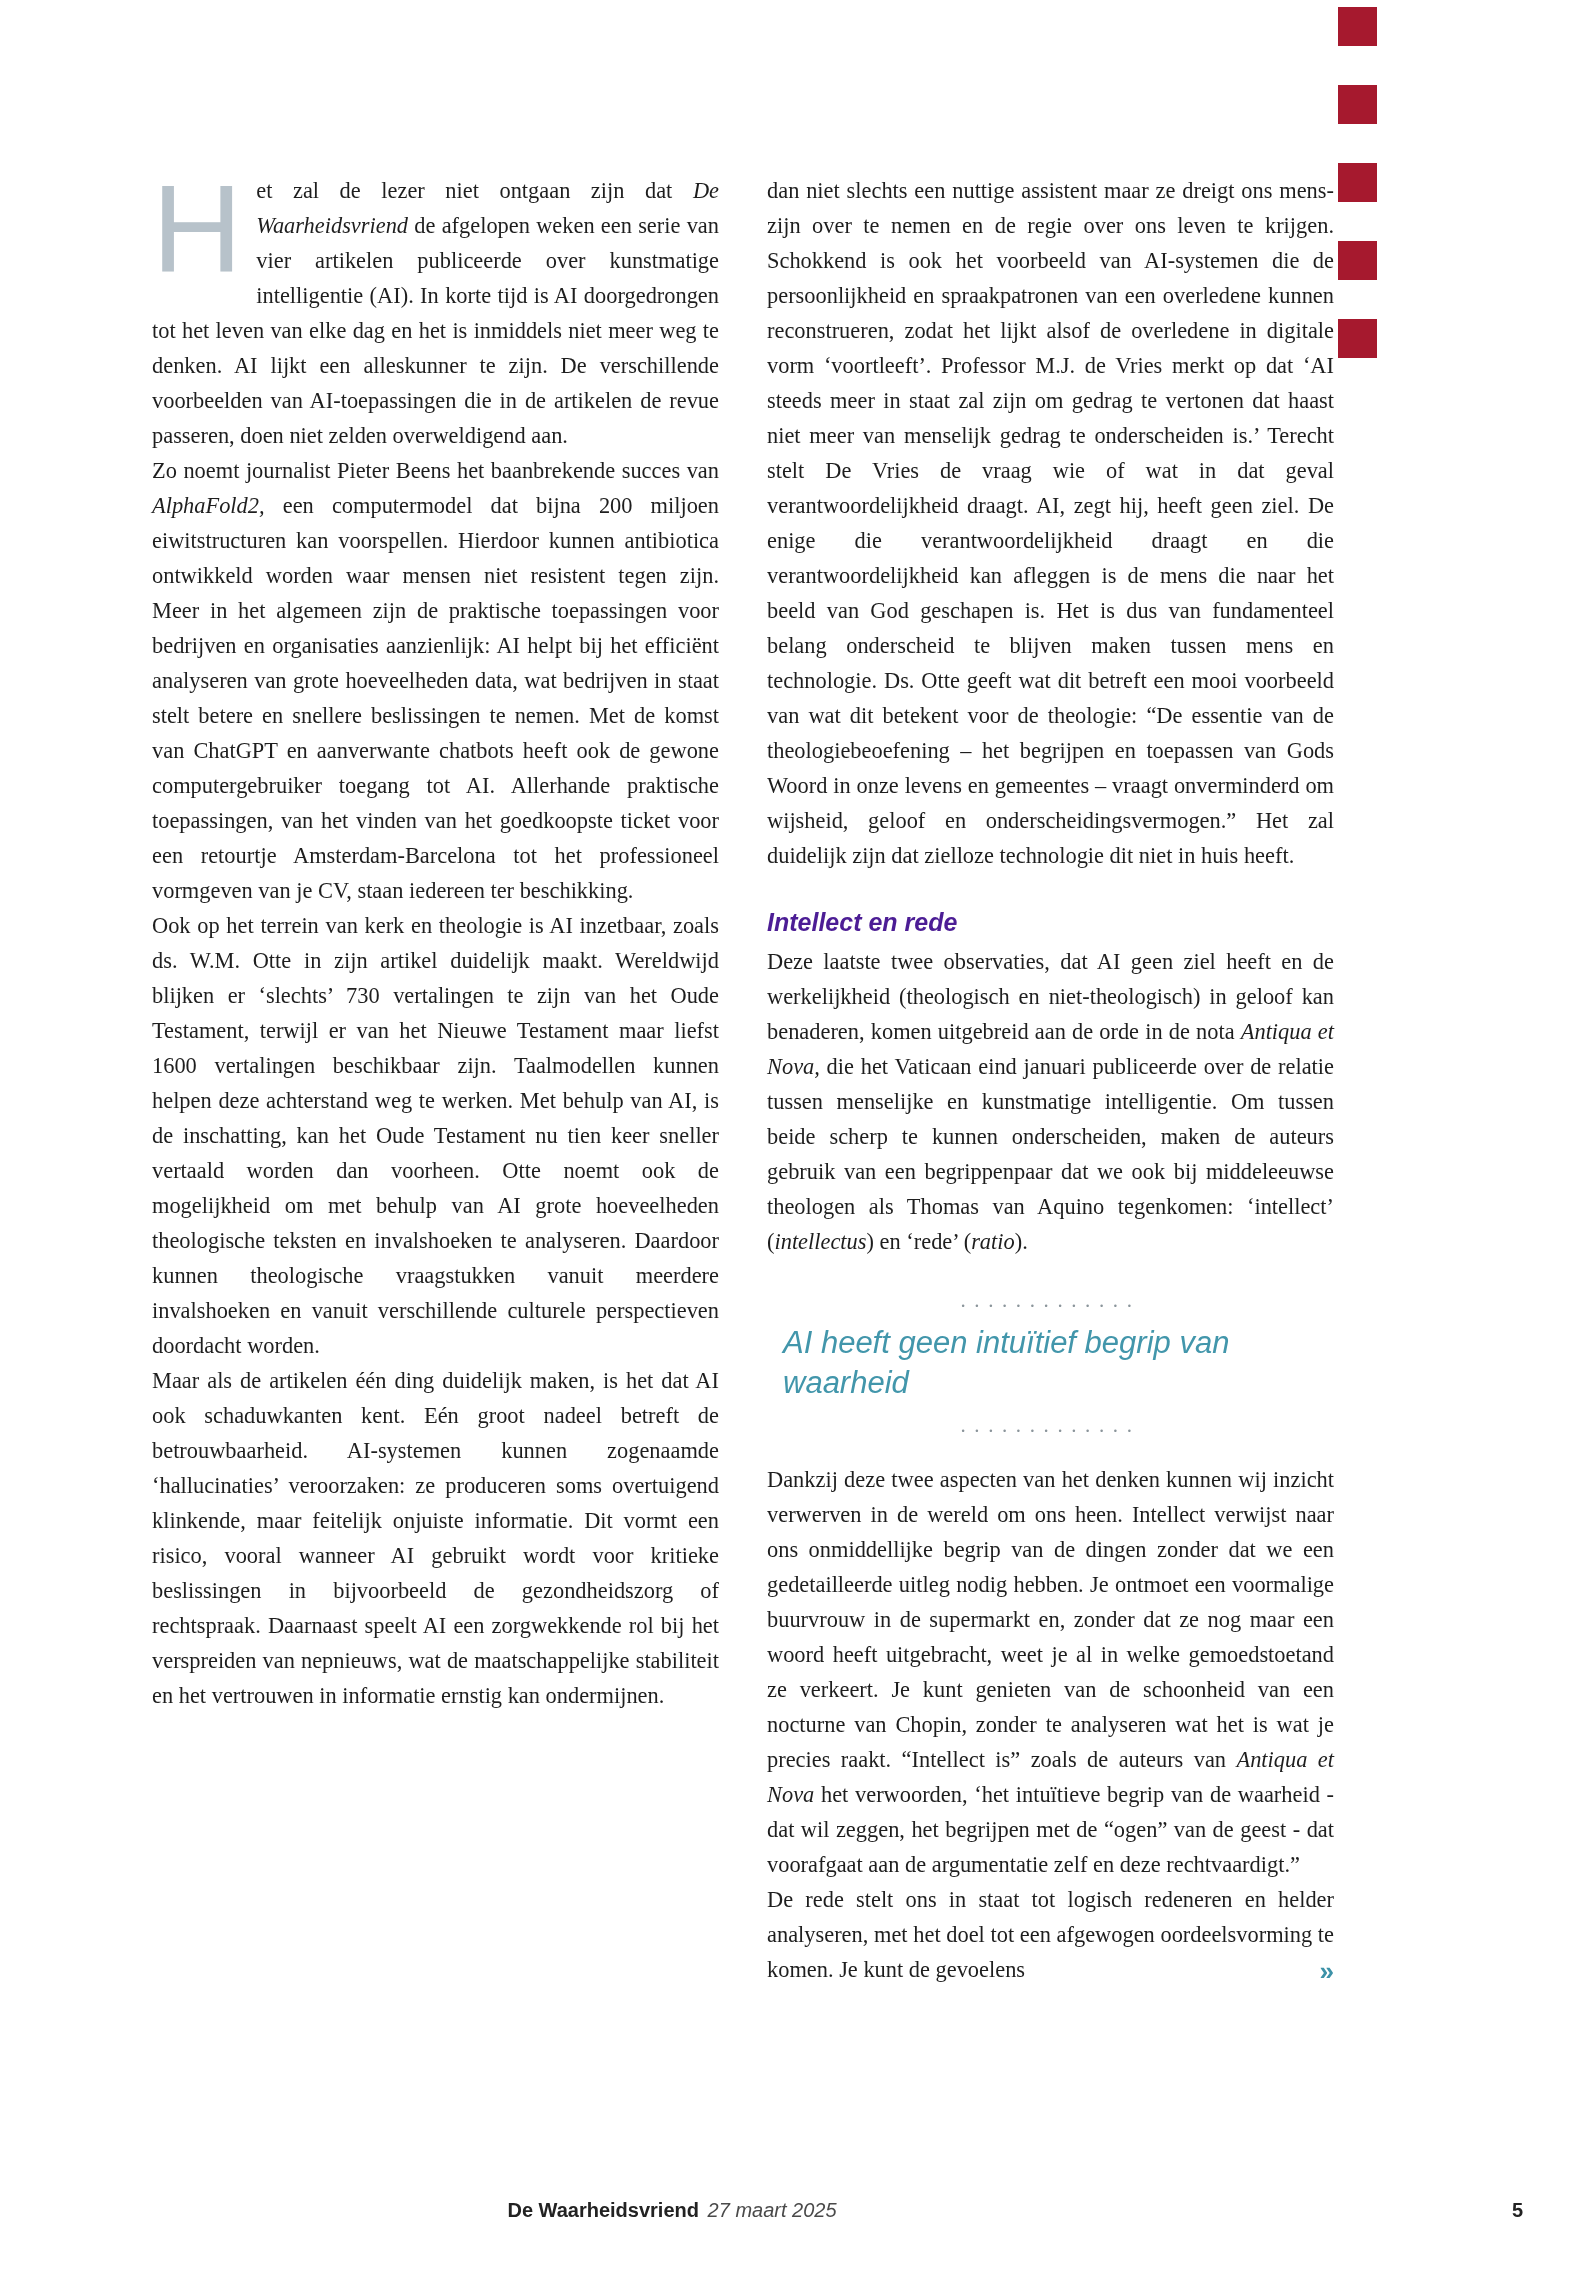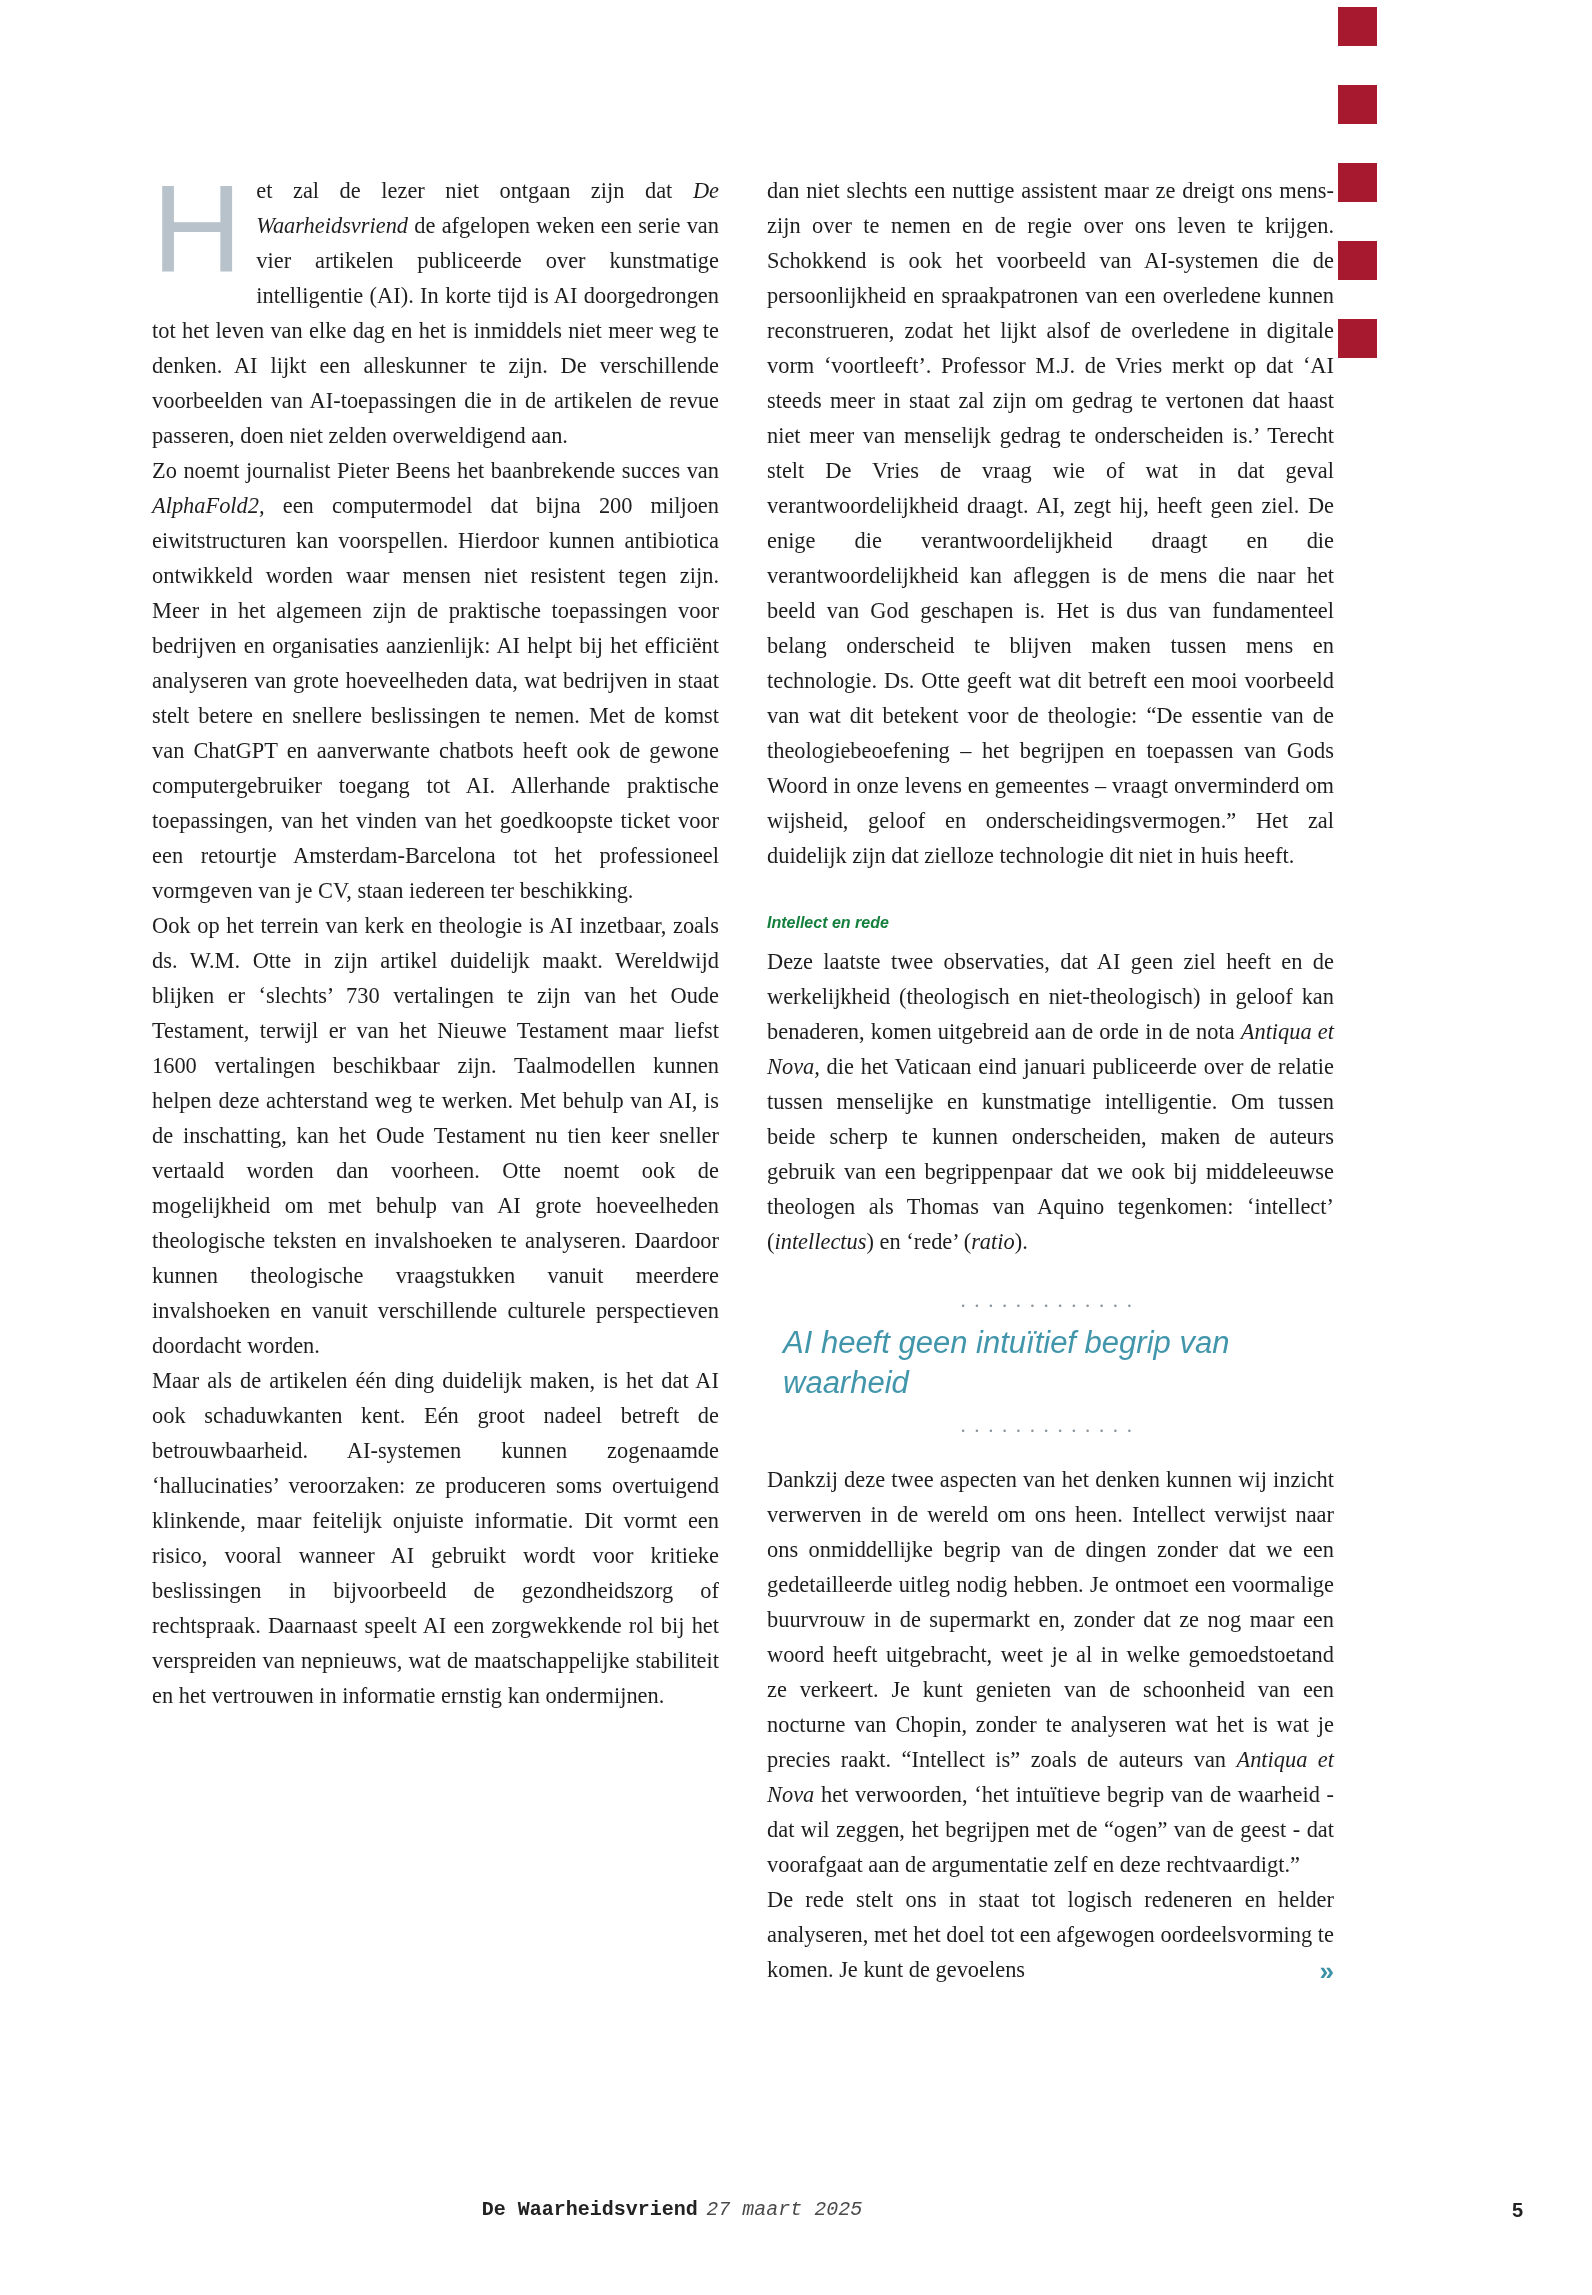--- a/index.html
+++ b/index.html
@@ -38,22 +38,22 @@
     font-family:"Liberation Sans", sans-serif;
     font-size:125px; line-height:104px;
     color:#b7c2ca;
     margin:3.5px 14px 0 0;
     font-weight:400;
   }
 
   .heading {
     font-family:"Liberation Sans", sans-serif;
     font-style:italic; font-weight:bold;
-    font-size:16px; line-height:29px;
-    color:#15803d;
+    font-size:25px; line-height:29px;
+    color:#4c1d95;
     margin:35px 0 7px 0;
   }
 
   .quote-block { margin:31px 0 26px 0; }
   .dots {
     text-align:center; color:#8b959b;
     font-size:21px; line-height:21px; letter-spacing:8.6px;
     margin:12px 0;
   }
   .pullquote {
@@ -69,21 +69,21 @@
     position:absolute; right:0; bottom:3.5px;
     font-family:"Liberation Sans", sans-serif;
     font-weight:bold; font-size:26px; line-height:26px;
     color:#3d92a8;
   }
 
   
   .footer {
     position:absolute; top:2198px; left:0; width:1344px;
     text-align:center;
-    font-family:Liberation Mono, monospace;
+    font-family:Liberation Sans, sans-serif;
     font-size:20px; line-height:24px;
   }
   .footer .pub { font-weight:bold; color:#222222; }
   .footer .date { font-style:italic; color:#4a4a4a; margin-left:8.6px; }
   .pagenum {
     position:absolute; top:2198px; left:1512px;
     font-family:"Liberation Sans", sans-serif;
     font-size:20px; line-height:24px; font-weight:bold; color:#222222;
   }
 </style>

